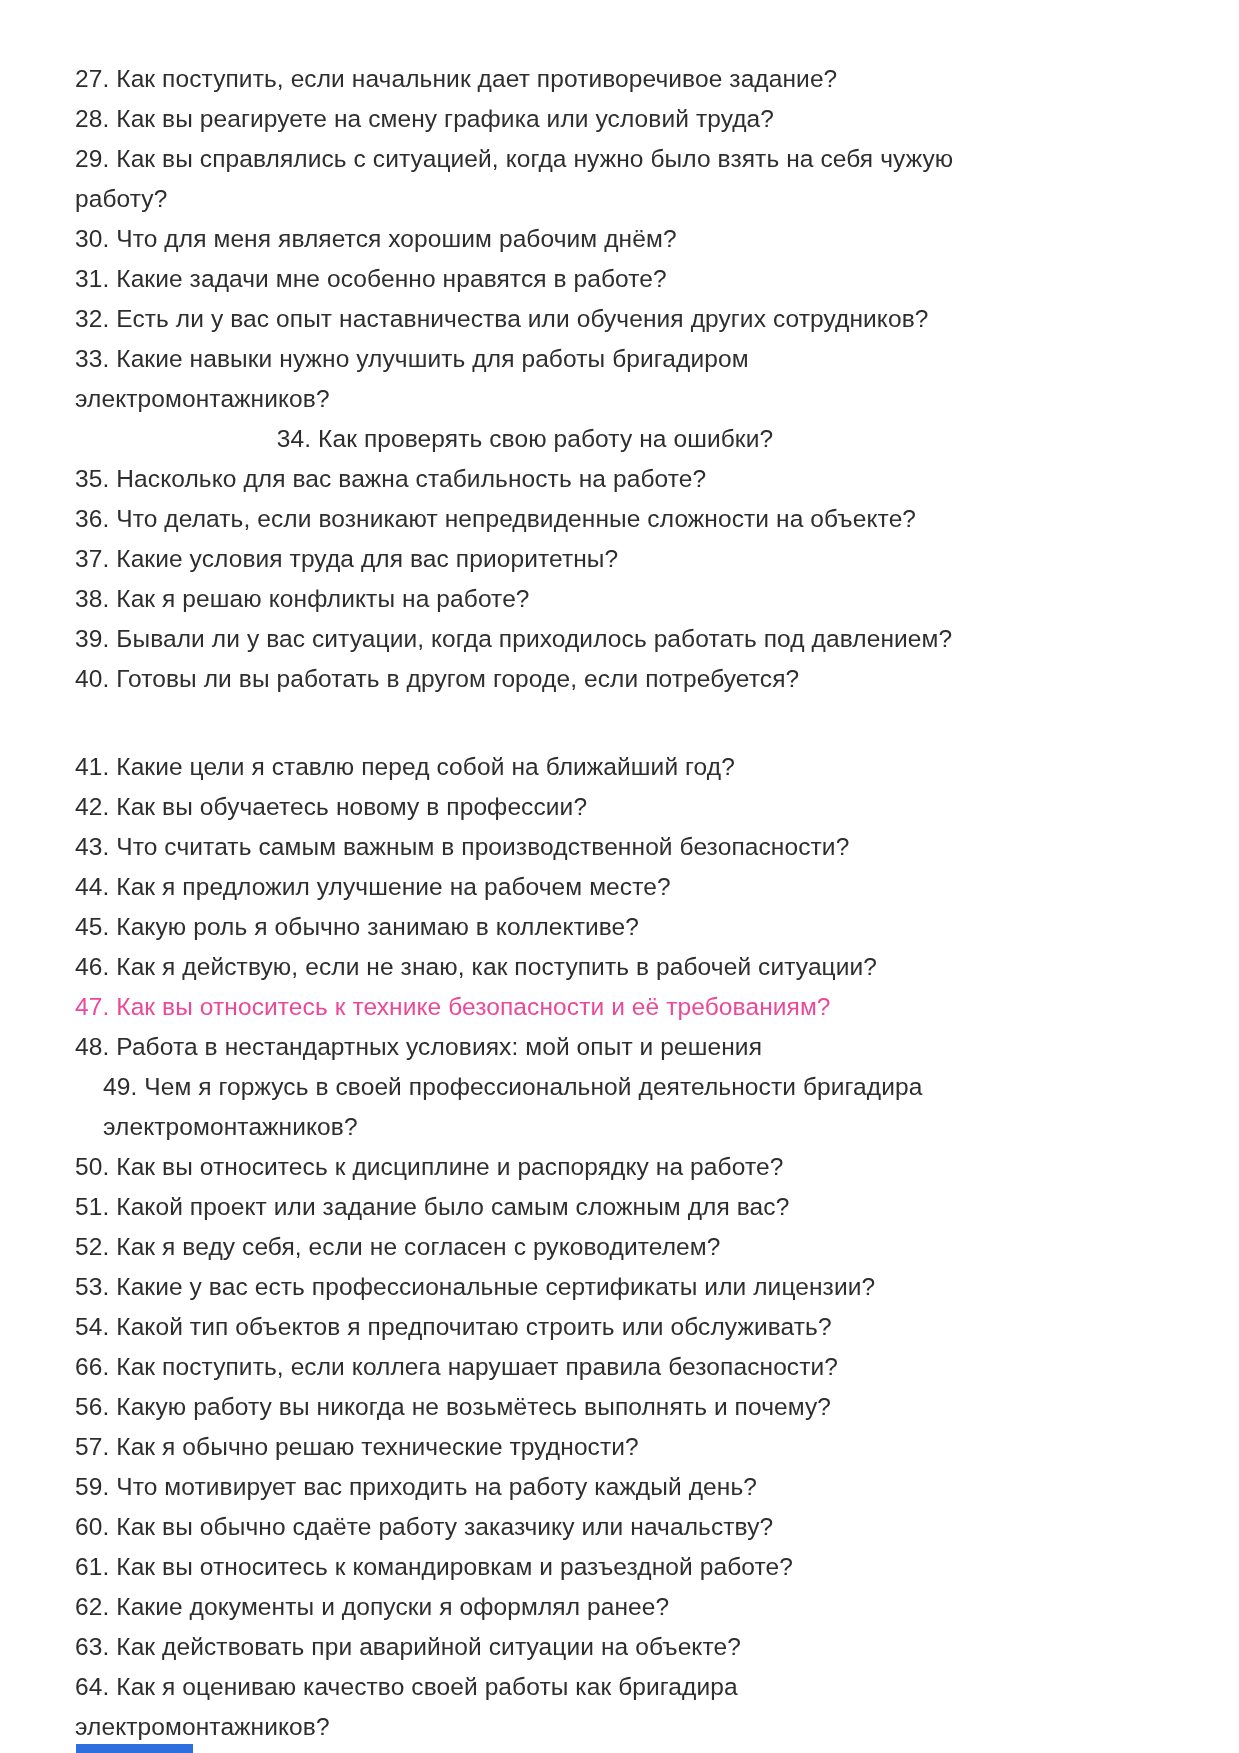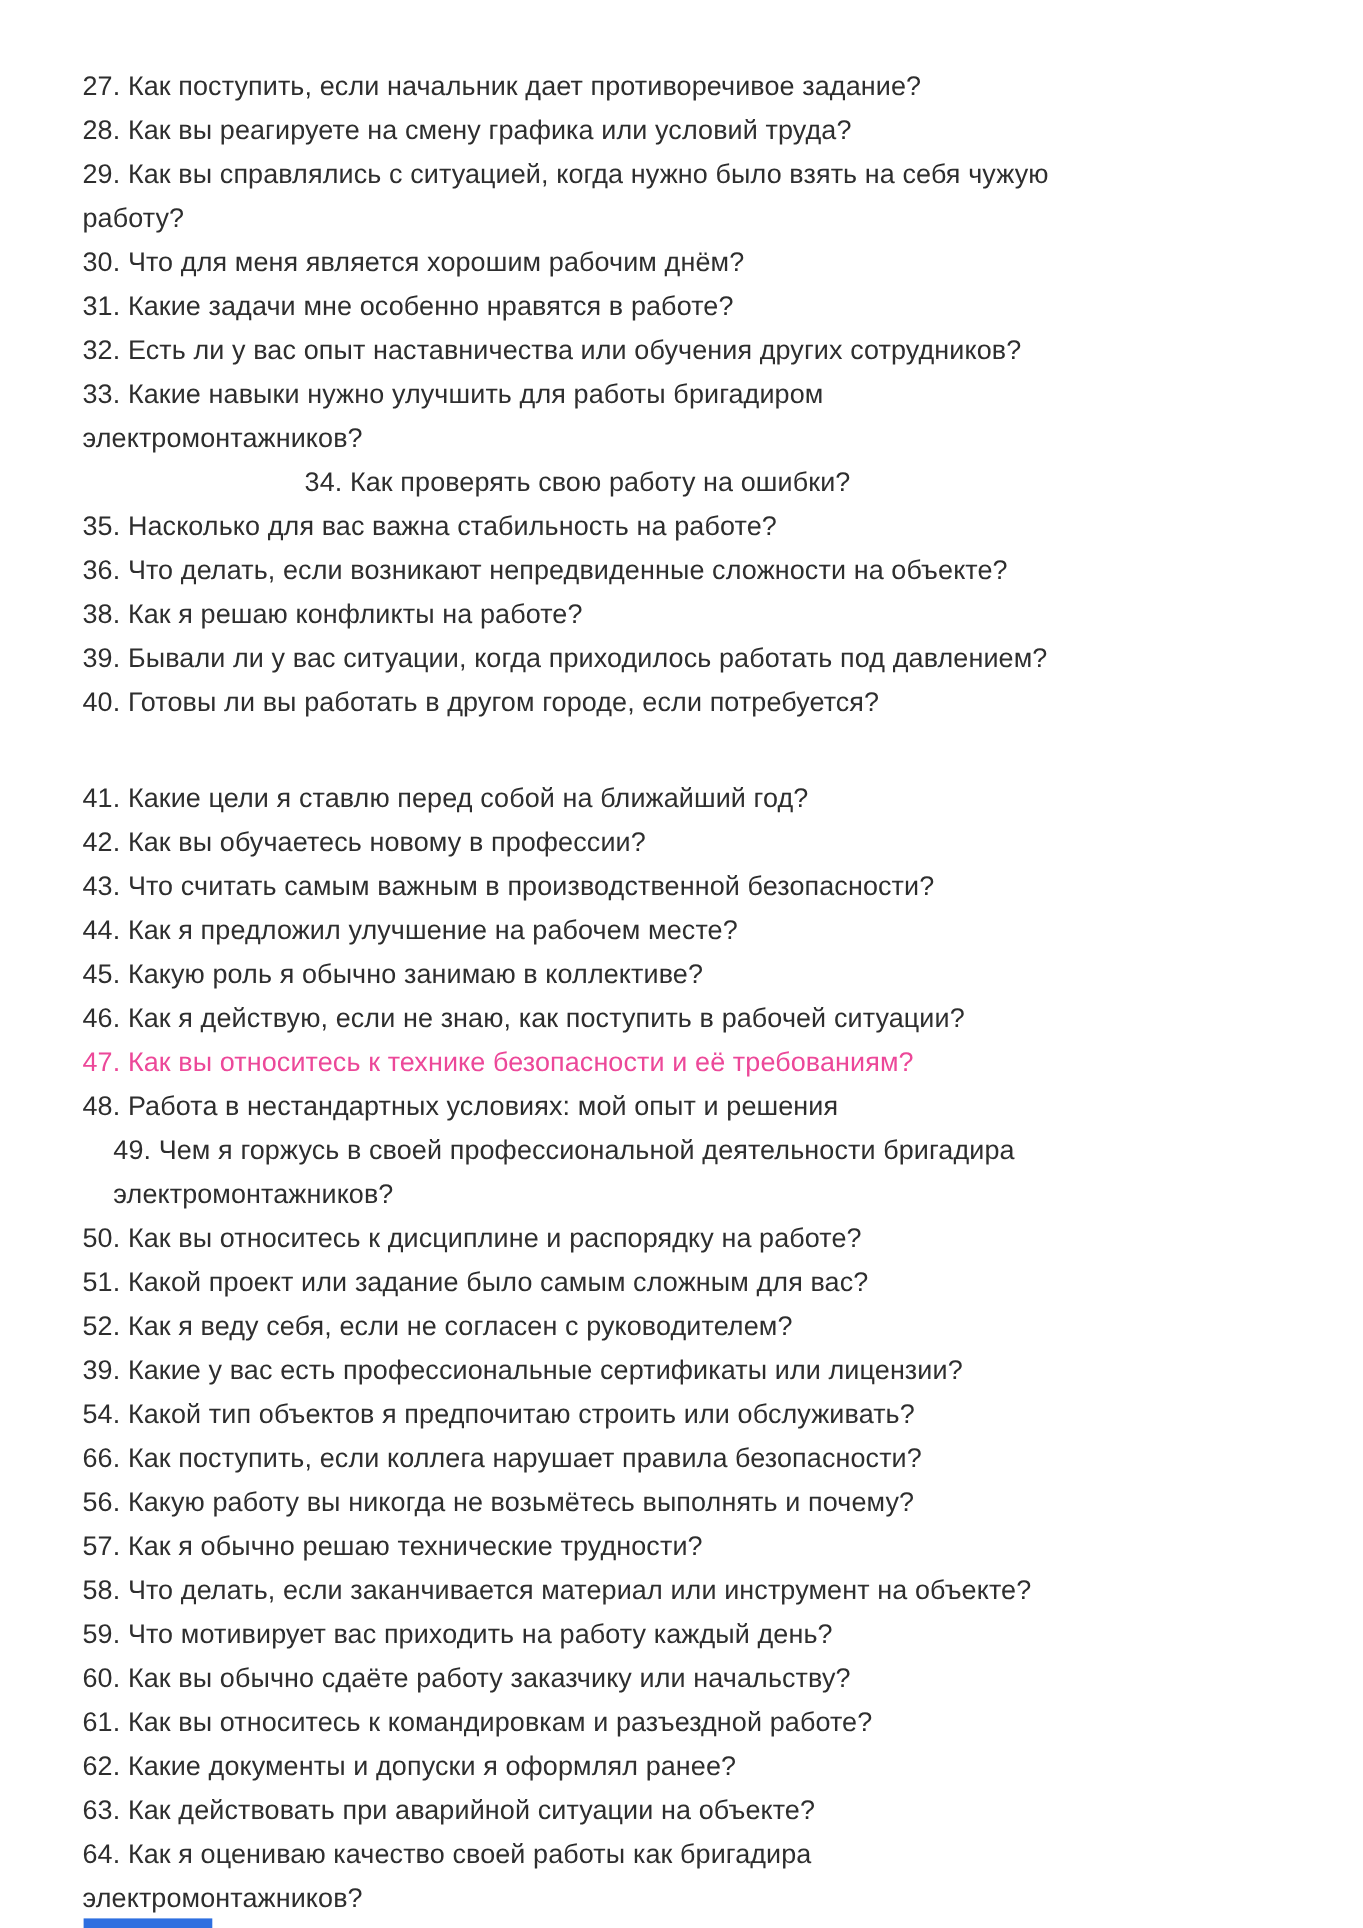--- a/index.html
+++ b/index.html
@@ -46,42 +46,42 @@
       <p class="question" style="color: rgb(46, 46, 46);">27. Как поступить, если начальник дает противоречивое задание?</p>
       <p class="question" style="color: rgb(46, 46, 46);">28. Как вы реагируете на смену графика или условий труда?</p>
       <p class="question" style="color: rgb(46, 46, 46);">29. Как вы справлялись с ситуацией, когда нужно было взять на себя чужую работу?</p>
       <p class="question" style="color: rgb(46, 46, 46);">30. Что для меня является хорошим рабочим днём?</p>
       <p class="question" style="color: rgb(46, 46, 46);">31. Какие задачи мне особенно нравятся в работе?</p>
       <p class="question" style="color: rgb(46, 46, 46);">32. Есть ли у вас опыт наставничества или обучения других сотрудников?</p>
       <p class="question" style="color: rgb(46, 46, 46);">33. Какие навыки нужно улучшить для работы бригадиром электромонтажников?</p>
       <p class="question" style="color: rgb(46, 46, 46); text-align: center;">34. Как проверять свою работу на ошибки?</p>
       <p class="question" style="color: rgb(46, 46, 46);">35. Насколько для вас важна стабильность на работе?</p>
       <p class="question" style="color: rgb(46, 46, 46);">36. Что делать, если возникают непредвиденные сложности на объекте?</p>
+      <p class="question" style="color: rgb(46, 46, 46);">37. Какие условия труда для вас приоритетны?</p>
       <p class="question" style="color: rgb(46, 46, 46);">38. Как я решаю конфликты на работе?</p>
       <p class="question" style="color: rgb(46, 46, 46);">39. Бывали ли у вас ситуации, когда приходилось работать под давлением?</p>
       <p class="question" style="color: rgb(46, 46, 46);">40. Готовы ли вы работать в другом городе, если потребуется?</p>
       <p class="question" style="color: rgb(46, 46, 46); margin-top: 48px;">41. Какие цели я ставлю перед собой на ближайший год?</p>
       <p class="question" style="color: rgb(46, 46, 46);">42. Как вы обучаетесь новому в профессии?</p>
       <p class="question" style="color: rgb(46, 46, 46);">43. Что считать самым важным в производственной безопасности?</p>
       <p class="question" style="color: rgb(46, 46, 46);">44. Как я предложил улучшение на рабочем месте?</p>
       <p class="question" style="color: rgb(46, 46, 46);">45. Какую роль я обычно занимаю в коллективе?</p>
       <p class="question" style="color: rgb(46, 46, 46);">46. Как я действую, если не знаю, как поступить в рабочей ситуации?</p>
       <p class="question" style="color: #ec4899;">47. Как вы относитесь к технике безопасности и её требованиям?</p>
       <p class="question" style="color: rgb(46, 46, 46);">48. Работа в нестандартных условиях: мой опыт и решения</p>
       <p class="question" style="color: rgb(46, 46, 46); margin-left: 28px;">49. Чем я горжусь в своей профессиональной деятельности бригадира
 электромонтажников?</p>
       <p class="question" style="color: rgb(46, 46, 46);">50. Как вы относитесь к дисциплине и распорядку на работе?</p>
       <p class="question" style="color: rgb(46, 46, 46);">51. Какой проект или задание было самым сложным для вас?</p>
       <p class="question" style="color: rgb(46, 46, 46);">52. Как я веду себя, если не согласен с руководителем?</p>
-      <p class="question" style="color: rgb(46, 46, 46);">39. Какие у вас есть профессиональные сертификаты или лицензии?</p>
+      <p class="question" style="color: rgb(46, 46, 46);">53. Какие у вас есть профессиональные сертификаты или лицензии?</p>
       <p class="question" style="color: rgb(46, 46, 46);">54. Какой тип объектов я предпочитаю строить или обслуживать?</p>
       <p class="question" style="color: rgb(46, 46, 46);">66. Как поступить, если коллега нарушает правила безопасности?</p>
       <p class="question" style="color: rgb(46, 46, 46);">56. Какую работу вы никогда не возьмётесь выполнять и почему?</p>
       <p class="question" style="color: rgb(46, 46, 46);">57. Как я обычно решаю технические трудности?</p>
-      <p class="question" style="color: rgb(46, 46, 46);">58. Что делать, если заканчивается материал или инструмент на объекте?</p>
       <p class="question" style="color: rgb(46, 46, 46);">59. Что мотивирует вас приходить на работу каждый день?</p>
       <p class="question" style="color: rgb(46, 46, 46);">60. Как вы обычно сдаёте работу заказчику или начальству?</p>
       <p class="question" style="color: rgb(46, 46, 46);">61. Как вы относитесь к командировкам и разъездной работе?</p>
       <p class="question" style="color: rgb(46, 46, 46);">62. Какие документы и допуски я оформлял ранее?</p>
       <p class="question" style="color: rgb(46, 46, 46);">63. Как действовать при аварийной ситуации на объекте?</p>
       <p class="question" style="color: rgb(46, 46, 46);">64. Как я оцениваю качество своей работы как бригадира электромонтажников?</p>
       <p class="question" style="color: rgb(46, 46, 46);">65. Чем я могу быть полезен вашей компании как бригадир электромонтажников?</p>
     </div>
   <div class="cutoff-highlight" style="background: rgb(46, 111, 224);"></div>
 </div>

